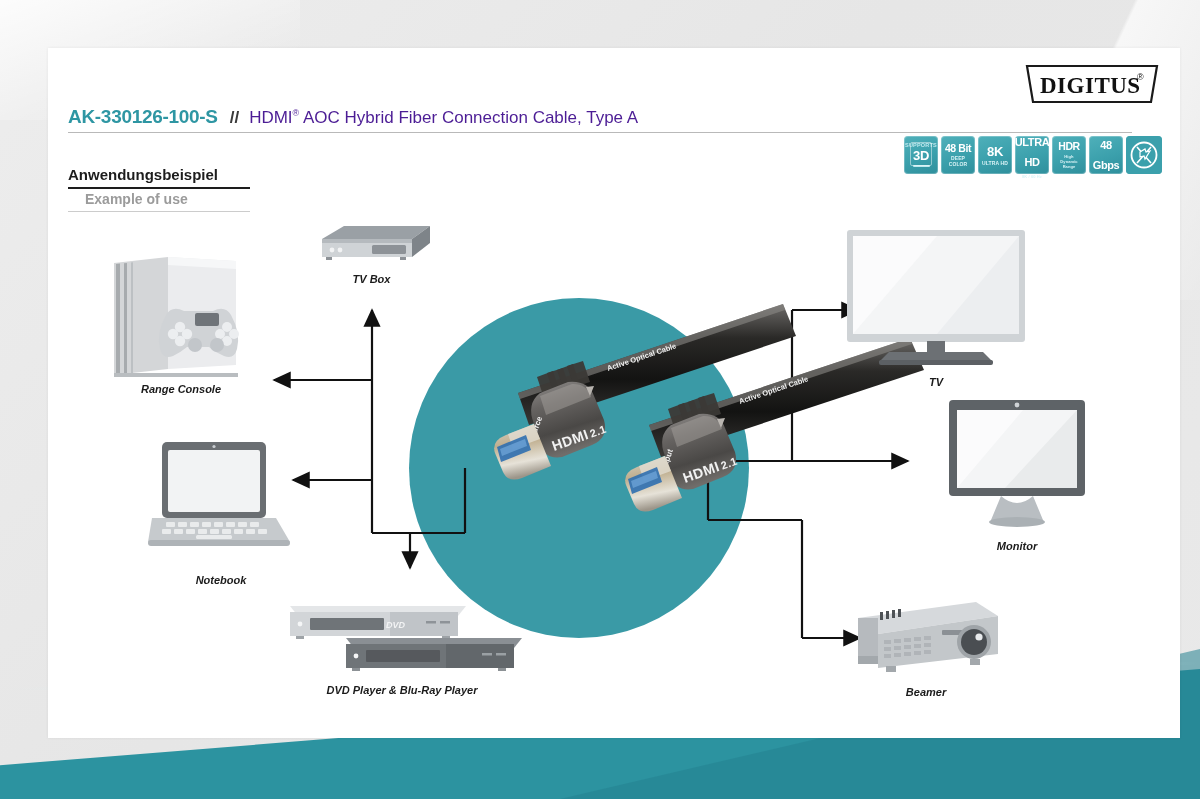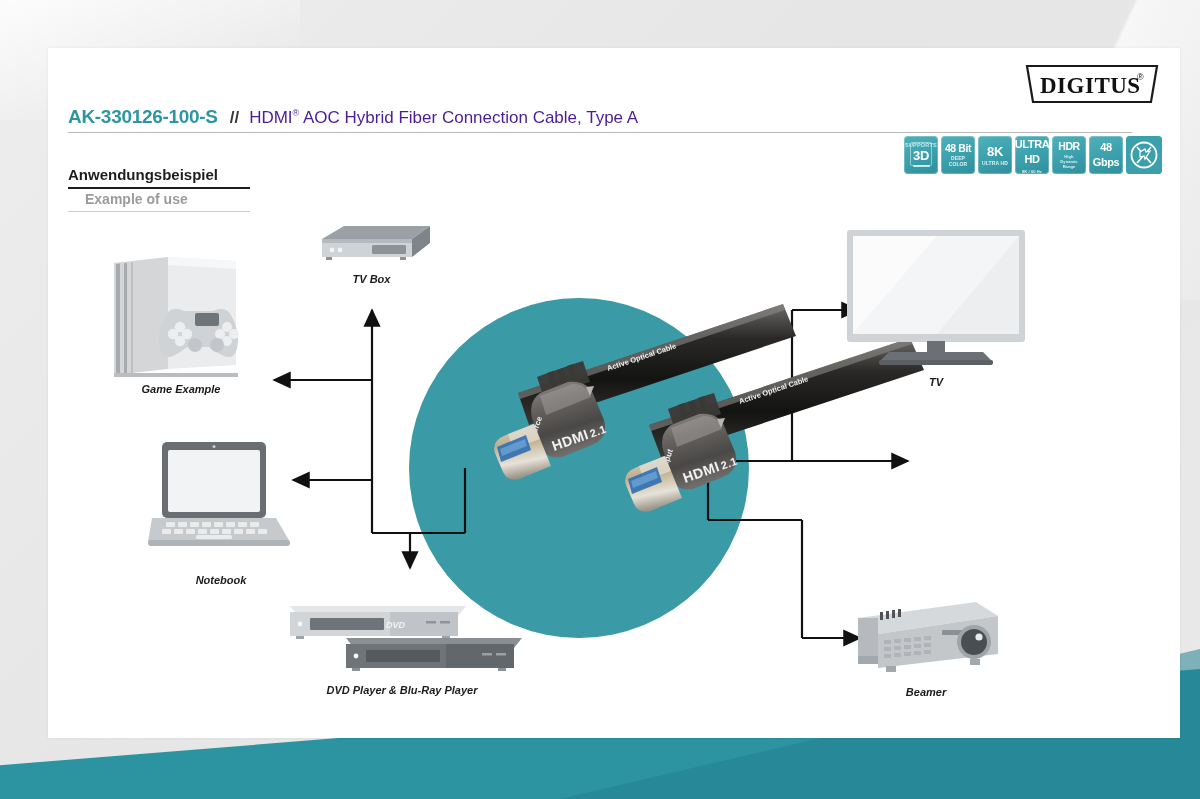--- a/index.html
+++ b/index.html
@@ -50,21 +50,21 @@
   
   #badges{position:absolute;right:18px;top:88px;display:flex;gap:3px;align-items:flex-start;}
   .badge{width:34px;height:38px;border-radius:4px;
     background:linear-gradient(160deg,#4fb0ba 0%,#3ba0ac 55%,#2f8f9c 100%);
     color:#eafbfd;display:flex;flex-direction:column;align-items:center;
     justify-content:center;line-height:1;box-shadow:inset 0 0 0 1px rgba(255,255,255,.25);}
   .badge .b-top{font-size:5.5px;font-weight:bold;letter-spacing:.2px;
     color:#bfe9ee;margin-bottom:1px;}
   .badge .b-main{font-size:13px;font-weight:bold;letter-spacing:-.4px;color:#ffffff;}
   .badge .b-main.sm{font-size:10.5px;}
-  .badge .b-main.two{font-size:11px;line-height:15px;text-align:center;}
+  .badge .b-main.two{font-size:11px;line-height:20px;text-align:center;}
   .badge .b-sub{font-size:5px;font-weight:bold;margin-top:2px;text-align:center;
     color:#d9f3f6;line-height:6px;letter-spacing:.1px;}
   .badge .b-sub.tiny{font-size:4px;line-height:5px;}
   .badge-3d{position:relative;}
   .badge-3d .tvbar{width:17px;height:2px;background:#bfe9ee;margin-top:3px;border-radius:1px;}
   .badge-3d .frame{position:absolute;left:6px;top:6px;right:6px;bottom:8px;
     border:1px solid rgba(255,255,255,.45);border-radius:2px;}
   .badge-nowifi{width:36px;height:38px;}
   .badge-nowifi svg{display:block;}
 
@@ -288,21 +288,21 @@
           <circle cx="67" cy="81" r="5.2" fill="#eceef0"></circle>
           <circle cx="81" cy="81" r="5.2" fill="#eceef0"></circle>
           <circle cx="121" cy="74" r="5" fill="#eceef0"></circle>
           <circle cx="128" cy="81" r="5" fill="#eceef0"></circle>
           <circle cx="121" cy="88" r="5" fill="#eceef0"></circle>
           <circle cx="114" cy="81" r="5" fill="#eceef0"></circle>
           <circle cx="89" cy="92" r="7" fill="#c2c6ca"></circle>
           <circle cx="111" cy="92" r="7" fill="#c2c6ca"></circle>
         </g>
       </svg>
-      <div class="cap" style="top:130px;">Game Example</div>
+      <div class="cap" style="top:130px;">Range Console</div>
     </div>
 
     <div class="dev" style="left:264px;top:175px;width:124px;height:60px;">
       <svg width="124" height="46" viewBox="0 0 124 46">
         <polygon points="10,16 32,3 118,3 100,16" fill="#9aa0a5"></polygon>
         <polygon points="10,16 100,16 100,34 10,34" fill="#cfd3d6"></polygon>
         <polygon points="100,16 118,3 118,20 100,34" fill="#7e8489"></polygon>
         <rect x="10" y="16" width="90" height="4" fill="#b5babe"></rect>
         <rect x="60" y="22" width="34" height="9" rx="1.5" fill="#8d9297"></rect>
         <circle cx="20" cy="27" r="2.4" fill="#f2f3f4"></circle>
@@ -381,20 +381,32 @@
         <rect x="12" y="8" width="166" height="98" fill="#f4f5f6"></rect>
         <polygon points="12,8 96,8 12,106" fill="#fbfbfc"></polygon>
         <polygon points="178,8 178,106 96,106" fill="#eceef0"></polygon>
         <rect x="86" y="113" width="18" height="11" fill="#6c7074"></rect>
         <polygon points="48,124 142,124 152,134 38,134" fill="#6c7074"></polygon>
         <rect x="38" y="132" width="114" height="5" rx="2" fill="#5c6064"></rect>
       </svg>
       <div class="cap" style="top:148px;">TV</div>
     </div>
 
+    <div class="dev" style="left:897px;top:350px;width:144px;height:155px;">
+      <svg width="144" height="134" viewBox="0 0 144 134">
+        <rect x="4" y="2" width="136" height="96" rx="4" fill="#5e6367"></rect>
+        <rect x="12" y="12" width="120" height="78" fill="#f4f5f6"></rect>
+        <polygon points="12,12 78,12 12,90" fill="#fbfbfc"></polygon>
+        <polygon points="132,12 132,90 60,90" fill="#e9ebec"></polygon>
+        <circle cx="72" cy="7" r="2.4" fill="#cfd3d6"></circle>
+        <path d="M56,98 q16,14 32,0 l10,24 q-26,8 -52,0 z" fill="#b9bec2"></path>
+        <ellipse cx="72" cy="124" rx="28" ry="5" fill="#aab0b4"></ellipse>
+      </svg>
+      <div class="cap" style="top:142px;">Monitor</div>
+    </div>
 
     <div class="dev" style="left:802px;top:548px;width:152px;height:105px;">
       <svg width="152" height="82" viewBox="0 0 152 82">
         <polygon points="8,22 126,6 148,20 28,38" fill="#d6d9dc"></polygon>
         <rect x="8" y="22" width="20" height="44" fill="#b6babe"></rect>
         <polygon points="28,38 148,20 148,58 28,72" fill="#c3c7ca"></polygon>
         <rect x="8" y="60" width="20" height="8" fill="#a3a8ac"></rect>
 
         <g fill="#4e5256">
           <rect x="30" y="16" width="3" height="8"></rect>

